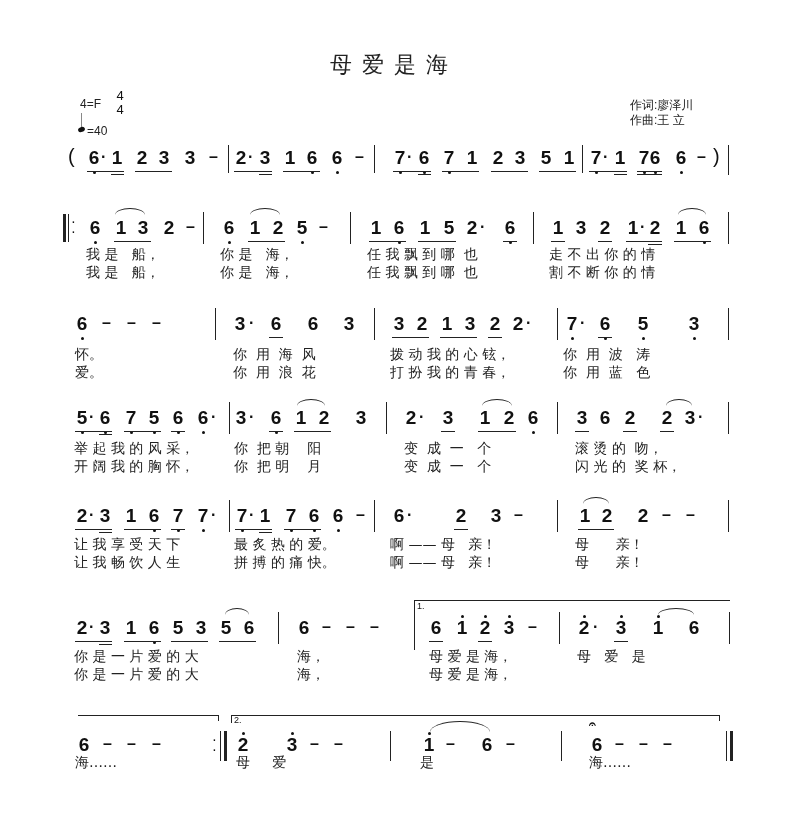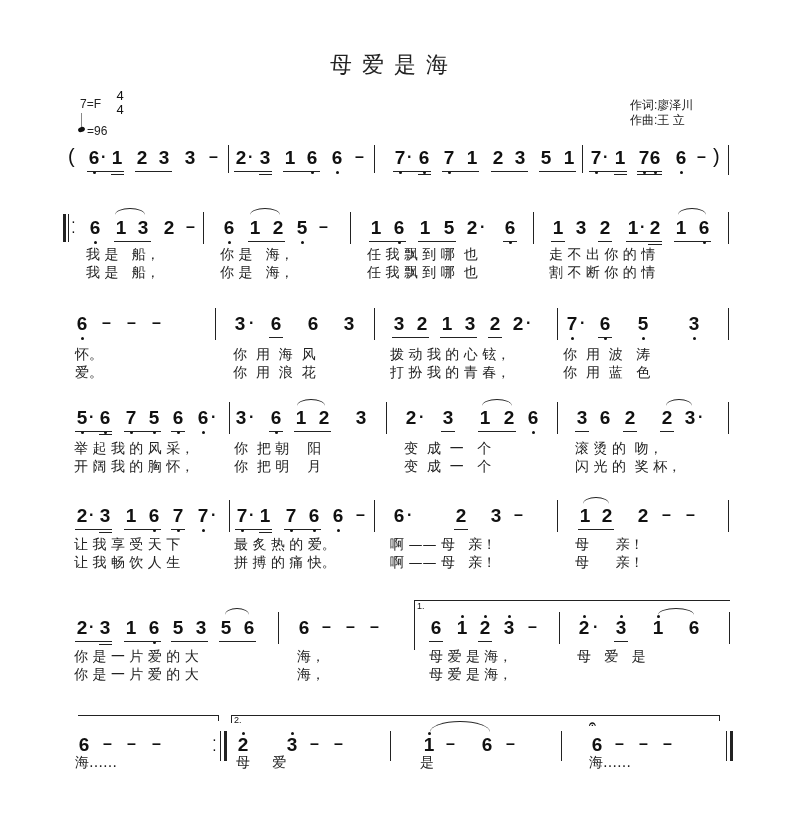--- a/index.html
+++ b/index.html
@@ -20,28 +20,28 @@
   .slur { position: absolute; border-top: 1.5px solid #222; border-radius: 50% 50% 0 0 / 100% 100% 0 0; height: 6px; }
   .dash { position: absolute; font-size: 16px; font-weight: bold; }
   .volta { position: absolute; border-top: 1px solid #222; height: 12px; }
   .volta-label { position: absolute; font-size: 9px; }
 </style>
 </head>
 <body>
 
 <div class="abs title">母爱是海</div>
 
-<div class="abs meta" style="left:80px; top:97px;">7=F</div>
+<div class="abs meta" style="left:80px; top:97px;">4=F</div>
 <div class="abs ts" style="left:113px; top:89px; width:14px;">
   <div>4</div>
   <div>4</div>
 </div>
 <div class="abs" style="left:81px; top:113px; width:0; height:16px; border-left:1px solid #888;"></div>
 <div class="abs" style="left:78px; top:127px; width:7px; height:5px; background:#111; border-radius:50%; transform:rotate(-20deg);"></div>
-<div class="abs meta" style="left:87px; top:124px;">=96</div>
+<div class="abs meta" style="left:87px; top:124px;">=40</div>
 
 <div class="abs meta" style="left:630px; top:97px;">作词:廖泽川</div>
 <div class="abs meta" style="left:630px; top:112px;">作曲:王  立</div>
 
 <div class="row" style="top:145px;">
   <div class="abs" style="left:68px; top:0; font-size:20px;">(</div>
 
   <div class="note dot-below" style="left:87px; top:3px;">6</div>
   <div class="abs" style="left:101px; top:3px; font-weight:bold;">·</div>
   <div class="note" style="left:110px; top:3px;">1</div>

